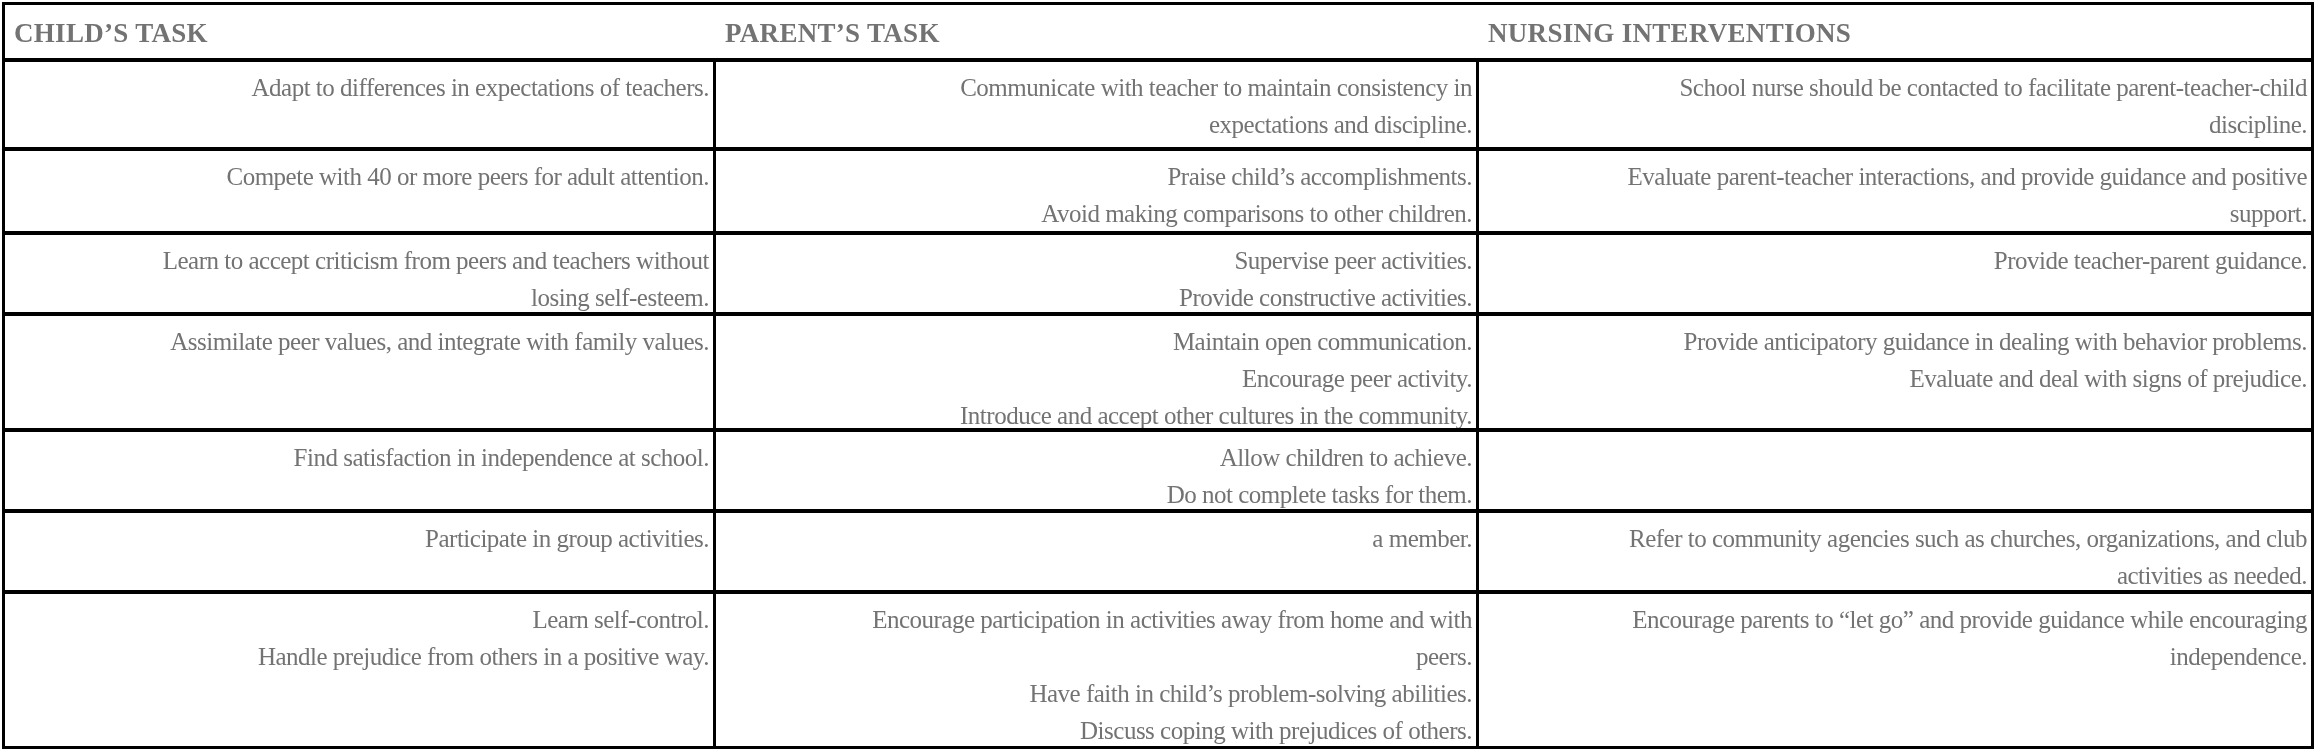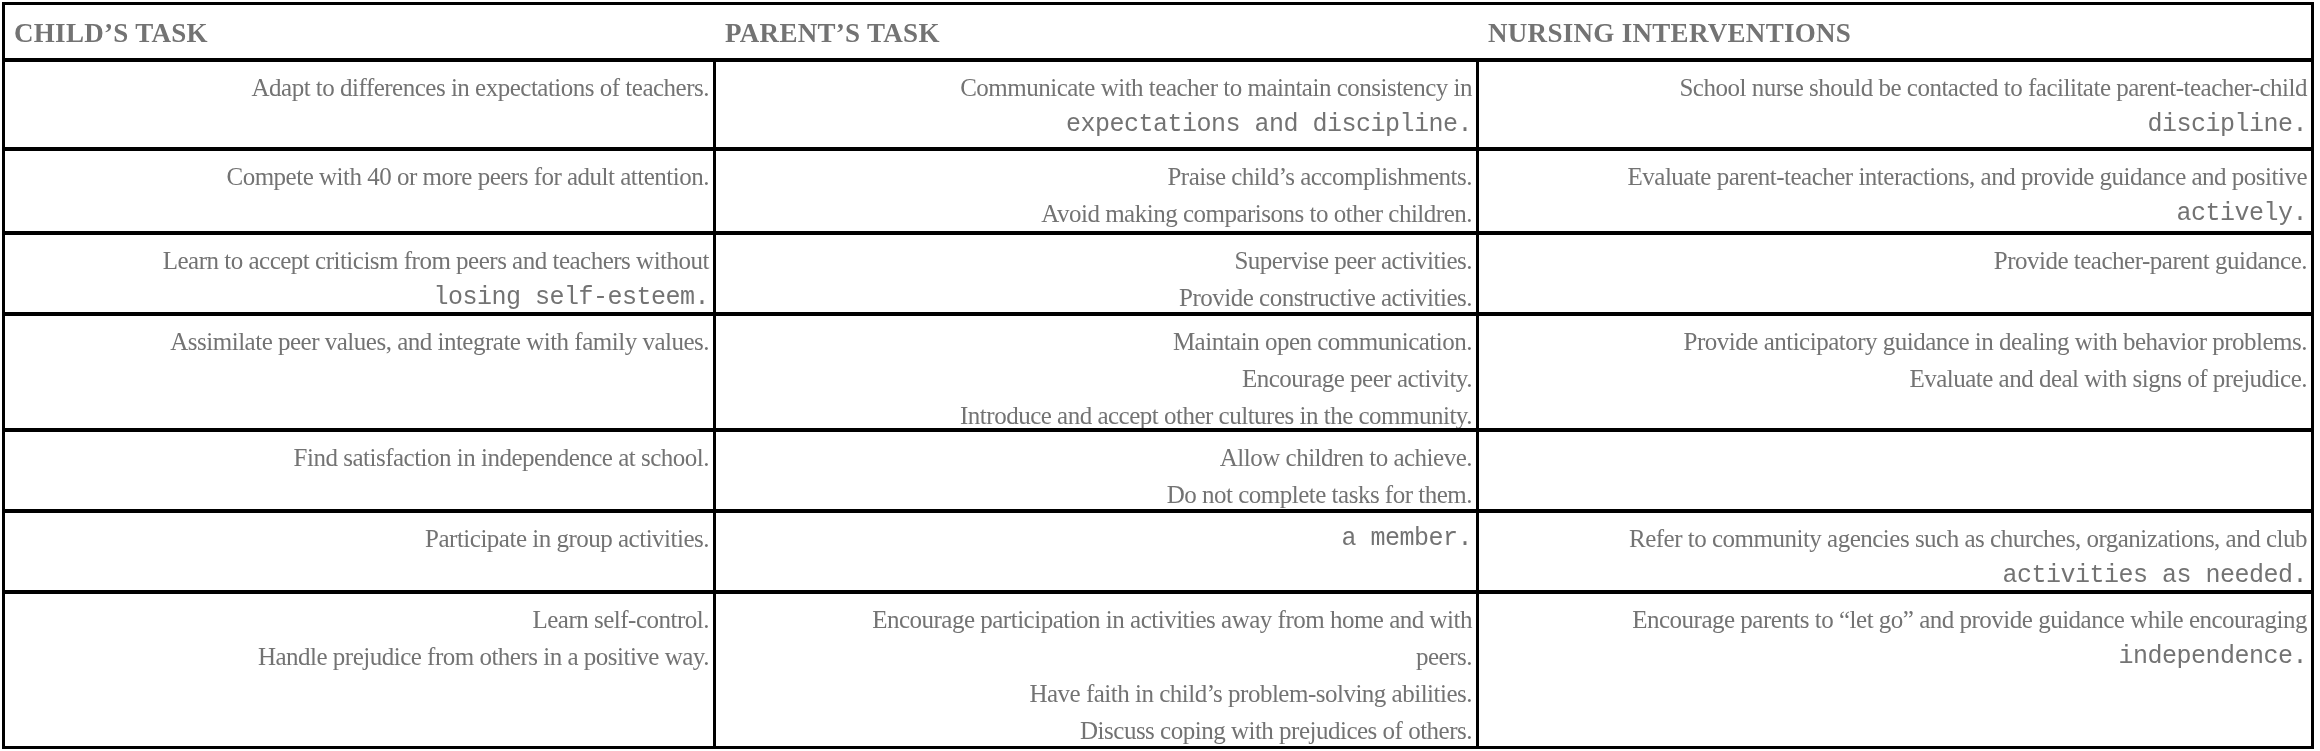--- a/index.html
+++ b/index.html
@@ -24,21 +24,21 @@
   .tr { display:flex; border-bottom:4px solid #000; box-sizing:border-box; }
   .tr.last { border-bottom:none; flex:1;border-radius:7px; }
   .td {
     box-sizing:border-box; padding:7px 4px 0 9px; overflow:hidden;
     font-size:25px; letter-spacing:-0.5px; line-height:37px;text-align:right;
   }
   .td.c0 { width:711px; border-right:3px solid #000; }
   .td.c1 { width:763px; border-right:3px solid #000; }
   .td.c2 { flex:1; }
   .ln { white-space:nowrap; }
-  .ln.wrap { padding-left:38px;font-family:Liberation Mono, monospace; }
+  .ln.wrap { padding-left:38px; }
   .ln.list { padding-left:52px; }
   .ln.listwrap { padding-left:80px; }
 </style>
 </head>
 <body>
 
 <div class="page">
   <div class="tbl">
 
     <div class="thead">
@@ -66,21 +66,21 @@
       <div class="tr" style="height:84px">
         <div class="td c0">
           <div class="ln">Compete with 40 or more peers for adult attention.</div>
         </div>
         <div class="td c1">
           <div class="ln list">Praise child’s accomplishments.</div>
           <div class="ln list">Avoid making comparisons to other children.</div>
         </div>
         <div class="td c2">
           <div class="ln">Evaluate parent-teacher interactions, and provide guidance and positive</div>
-          <div class="ln wrap">actively.</div>
+          <div class="ln wrap">support.</div>
         </div>
       </div>
 
       <div class="tr" style="height:81px">
         <div class="td c0">
           <div class="ln">Learn to accept criticism from peers and teachers without</div>
           <div class="ln wrap">losing self-esteem.</div>
         </div>
         <div class="td c1">
           <div class="ln list">Supervise peer activities.</div>

